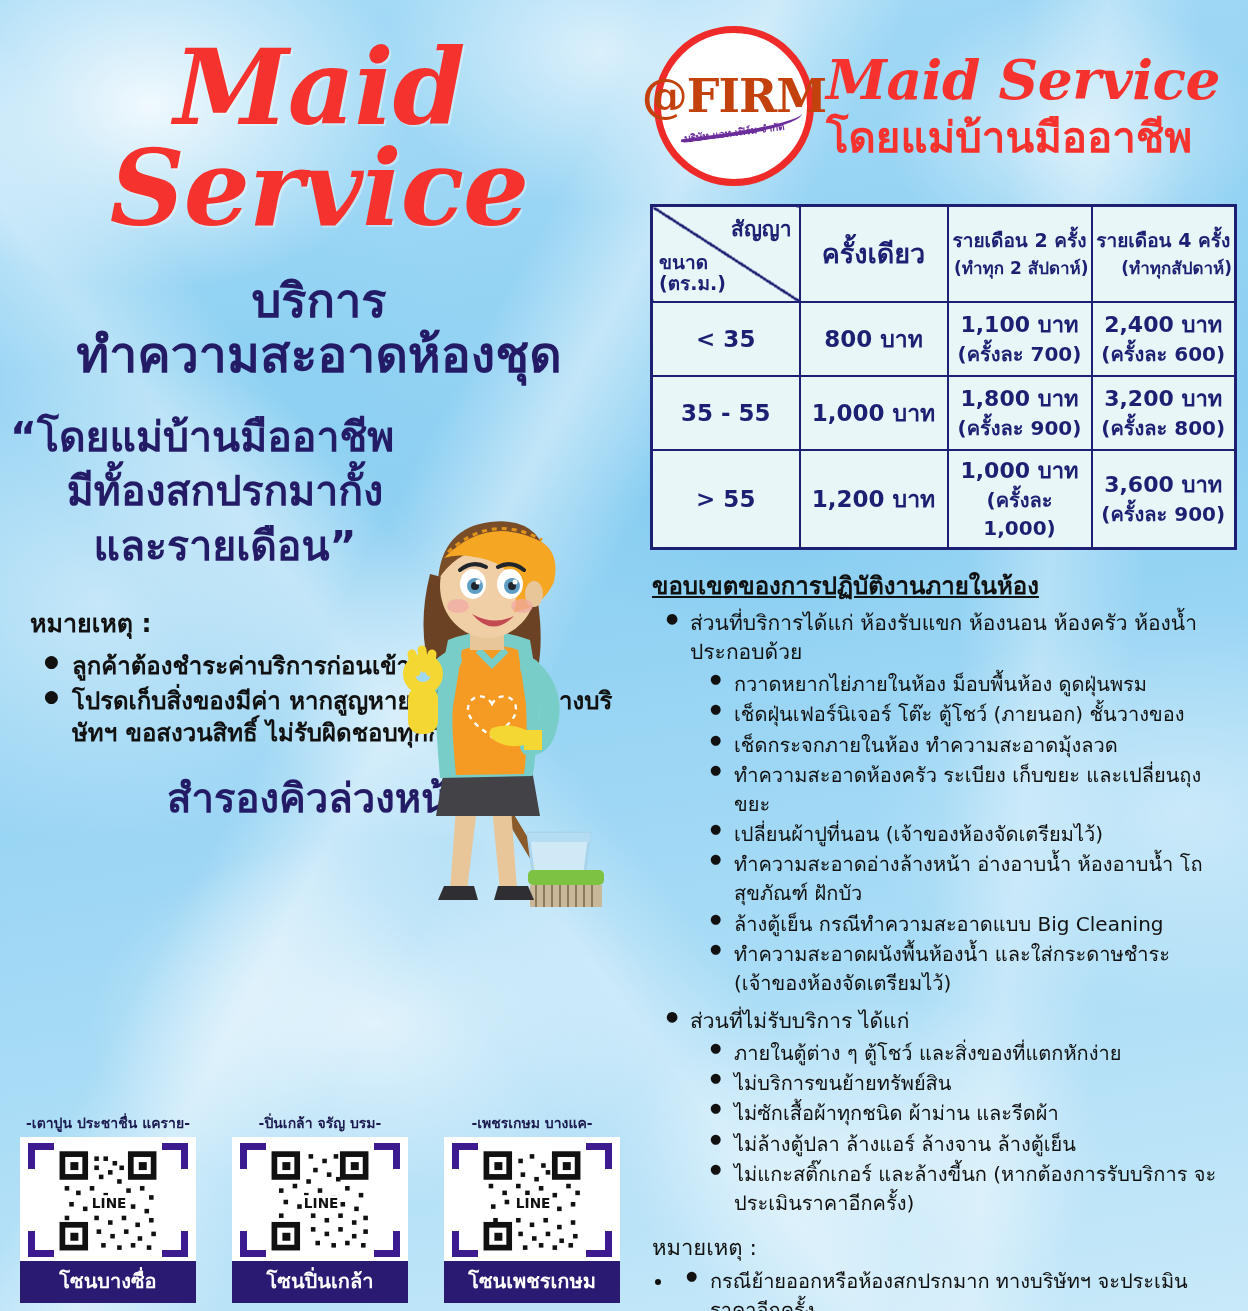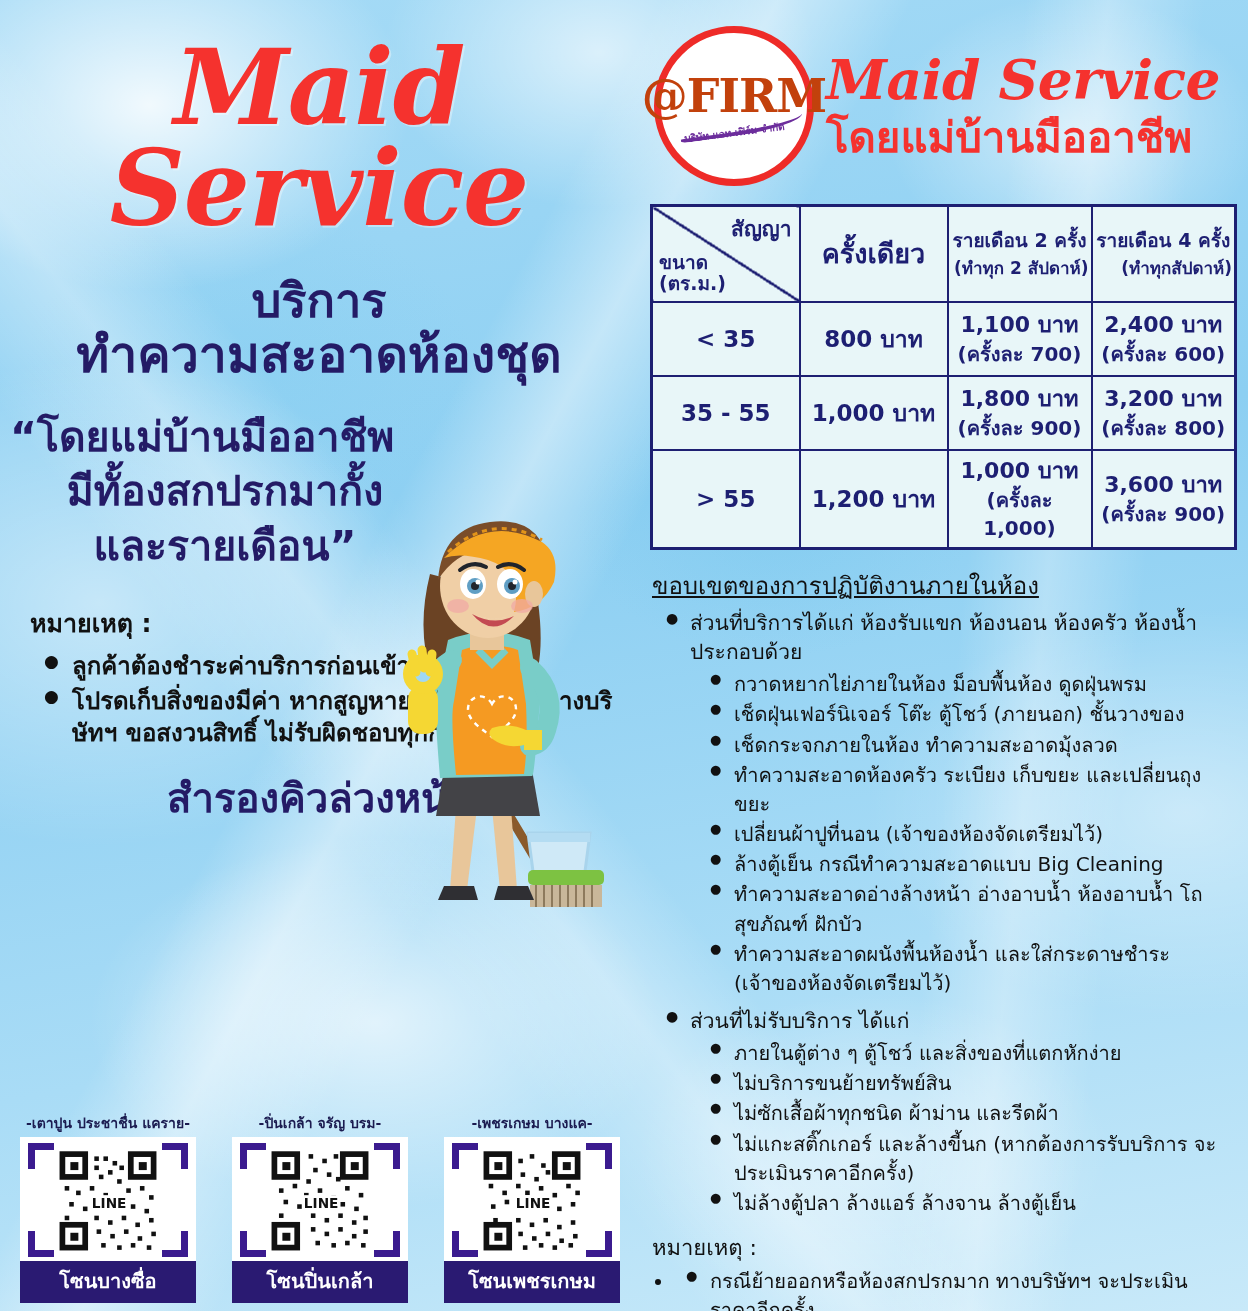--- a/index.html
+++ b/index.html
@@ -236,21 +236,21 @@
 
   .row-cell { height: 74px; }
   td.size { font-size: 23px; }
   td.price { font-size: 23px; }
   td.combo { font-size: 22px; line-height: 1.42; padding: 4px 0; }
   td.combo .per { font-size: 20px; display: block; }
 
   
   .scope-title {
     margin: 16px 0 4px 6px;
-    font-size: 24px; font-weight: normal; color: #111;
+    font-size: 24px; font-weight: bold; color: #111;
     text-decoration: underline;
   }
   ul.lvl1, ul.lvl2 { list-style: none; }
   ul.lvl1 > li {
     position: relative; padding-left: 36px; margin-left: 8px;
     font-size: 21px; color: #111; line-height: 1.42; margin-bottom: 2px;
   }
   ul.lvl1 > li::before {
     content: "●"; position: absolute; left: 12px; top: 0; font-size: 14px;
   }
@@ -647,36 +647,36 @@
 
     <ul class="lvl1">
       <li>ส่วนที่บริการได้แก่ ห้องรับแขก ห้องนอน ห้องครัว ห้องน้ำ ประกอบด้วย</li>
     </ul>
     <ul class="lvl2">
       <li>กวาดหยากไย่ภายในห้อง ม็อบพื้นห้อง ดูดฝุ่นพรม</li>
       <li>เช็ดฝุ่นเฟอร์นิเจอร์ โต๊ะ ตู้โชว์ (ภายนอก) ชั้นวางของ</li>
       <li>เช็ดกระจกภายในห้อง ทำความสะอาดมุ้งลวด</li>
       <li>ทำความสะอาดห้องครัว ระเบียง เก็บขยะ และเปลี่ยนถุงขยะ</li>
       <li>เปลี่ยนผ้าปูที่นอน (เจ้าของห้องจัดเตรียมไว้)</li>
+      <li>ทำความสะอาดอ่างล้างหน้า อ่างอาบน้ำ ห้องอาบน้ำ โถสุขภัณฑ์ ฝักบัว</li>
       <li>ล้างตู้เย็น กรณีทำความสะอาดแบบ Big Cleaning</li>
-      <li>ทำความสะอาดอ่างล้างหน้า อ่างอาบน้ำ ห้องอาบน้ำ โถสุขภัณฑ์ ฝักบัว</li>
       <li>ทำความสะอาดผนังพื้นห้องน้ำ และใส่กระดาษชำระ (เจ้าของห้องจัดเตรียมไว้)</li>
     </ul>
 
     <div class="gap-sm"></div>
 
     <ul class="lvl1">
       <li>ส่วนที่ไม่รับบริการ ได้แก่</li>
     </ul>
     <ul class="lvl2">
       <li>ภายในตู้ต่าง ๆ ตู้โชว์ และสิ่งของที่แตกหักง่าย</li>
       <li>ไม่บริการขนย้ายทรัพย์สิน</li>
       <li>ไม่ซักเสื้อผ้าทุกชนิด ผ้าม่าน และรีดผ้า</li>
+      <li>ไม่ล้างตู้ปลา ล้างแอร์ ล้างจาน ล้างตู้เย็น</li>
       <li>ไม่แกะสติ๊กเกอร์ และล้างขี้นก (หากต้องการรับบริการ จะประเมินราคาอีกครั้ง)</li>
-      <li>ไม่ล้างตู้ปลา ล้างแอร์ ล้างจาน ล้างตู้เย็น</li>
     </ul>
 
     <div class="notes-right-h">หมายเหตุ :</div>
     <ul class="notes2">
       <li>กรณีย้ายออกหรือห้องสกปรกมาก ทางบริษัทฯ จะประเมินราคาอีกครั้ง</li>
 
     </ul>
 
   </div>
 </div>

